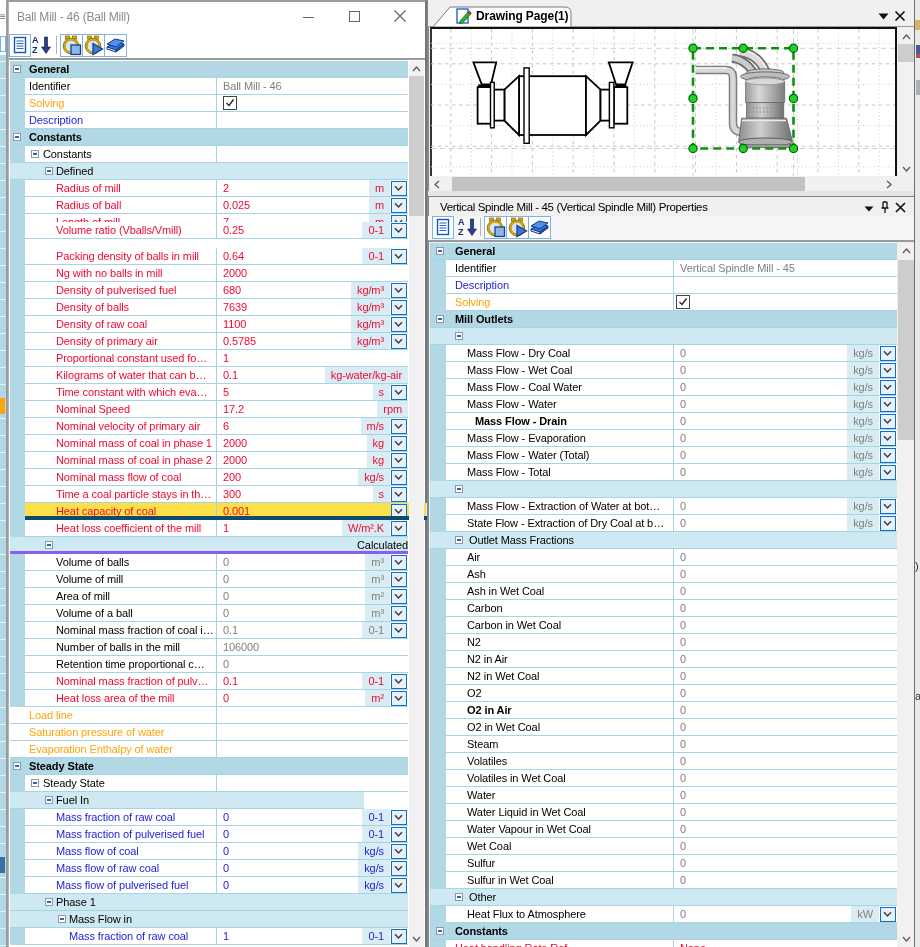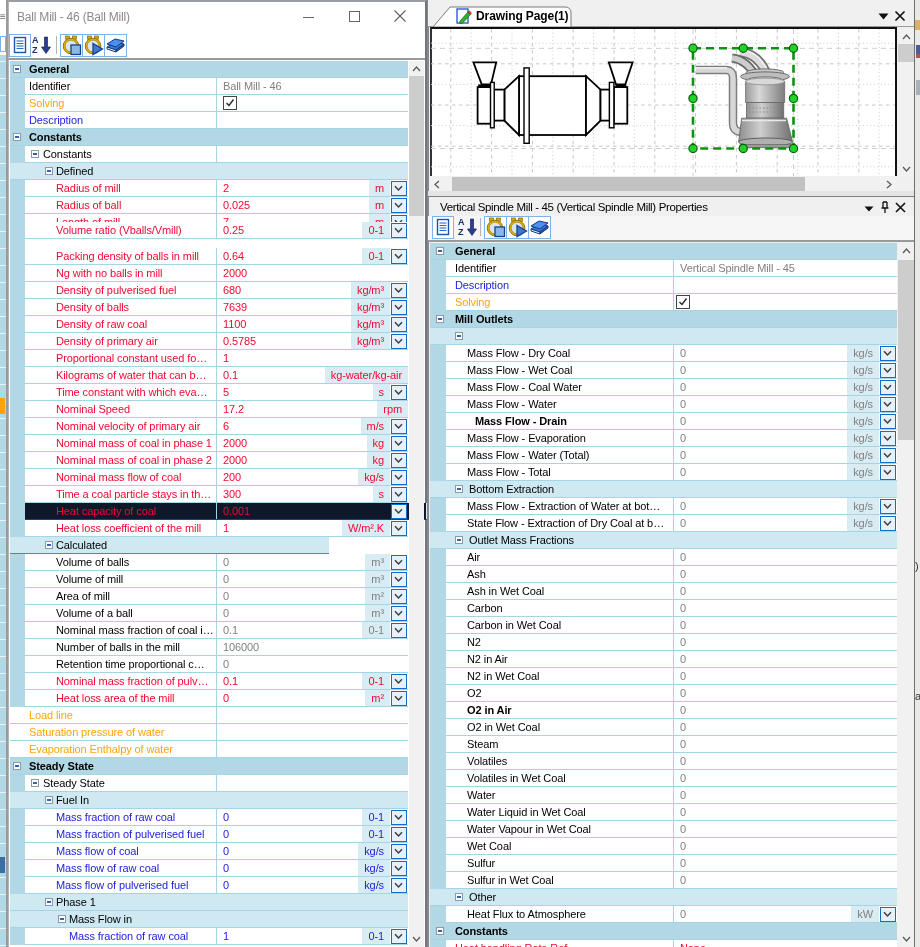--- a/index.html
+++ b/index.html
@@ -364,21 +364,21 @@
 <div class="abs" style="left:206px;top:0;width:1px;height:16px;background:#a5d5e4;"></div>
 <div class="nm" style="left:46px;width:160px;overflow:hidden;color:#ee0a33;font-weight:normal;">Time a coal particle stays in th…</div>
 <div class="val" style="left:213px;color:#ee0a33;">300</div>
 <div class="unit" style="right:18px;color:#ee0a33;">s</div>
 <div class="dd" style="left:381px;">
       <svg width="9" height="7" viewBox="0 0 9 7">
         <path d="M1 1.2 L4.5 5 L8 1.2" fill="none" stroke="#3f3f3f" stroke-width="1.5"></path>
       </svg>
     </div>
 </div>
-<div class="row" style="left:10px;top:503px;width:471px;background:#0f172a;border-bottom:1px solid #0c4a6e;">
+<div class="row" style="left:10px;top:503px;width:471px;background:#fde047;border-bottom:4px solid #0c4a6e;">
 <div class="abs" style="left:0;top:0;width:15px;height:16px;background:#b1d8e4;"></div>
 <div class="abs" style="left:206px;top:0;width:1px;height:16px;background:#a5d5e4;"></div>
 <div class="nm" style="left:46px;width:160px;overflow:hidden;color:#ee0a33;font-weight:normal;">Heat capacity of coal</div>
 <div class="val" style="left:213px;color:#ee0a33;">0.001</div>
 <div class="unit" style="right:18px;color:#ee0a33;">kJ/kg</div>
 <div class="dd" style="left:381px;">
       <svg width="9" height="7" viewBox="0 0 9 7">
         <path d="M1 1.2 L4.5 5 L8 1.2" fill="none" stroke="#3f3f3f" stroke-width="1.5"></path>
       </svg>
     </div>
@@ -388,21 +388,21 @@
 <div class="abs" style="left:206px;top:0;width:1px;height:16px;background:#a5d5e4;"></div>
 <div class="nm" style="left:46px;width:160px;overflow:hidden;color:#ee0a33;font-weight:normal;">Heat loss coefficient of the mill</div>
 <div class="val" style="left:213px;color:#ee0a33;">1</div>
 <div class="unit" style="right:18px;color:#ee0a33;">W/m².K</div>
 <div class="dd" style="left:381px;">
       <svg width="9" height="7" viewBox="0 0 9 7">
         <path d="M1 1.2 L4.5 5 L8 1.2" fill="none" stroke="#3f3f3f" stroke-width="1.5"></path>
       </svg>
     </div>
 </div>
-<div class="row" style="left:10px;top:537px;width:319px;background:#cfe9f2;border-bottom:1px solid #8b5cf6;">
+<div class="row" style="left:10px;top:537px;width:398px;background:#cfe9f2;border-bottom:3px solid #8b5cf6;text-align:right;">
 <div class="minus" style="left:35px;top:4px;"></div>
 <div class="nm" style="left:46px;width:352px;overflow:hidden;color:#000;font-weight:normal;">Calculated</div>
 </div>
 <div class="row" style="left:10px;top:554px;width:398px;background:#fff;border-bottom:1px solid #a5d5e4;">
 <div class="abs" style="left:0;top:0;width:15px;height:16px;background:#b1d8e4;"></div>
 <div class="abs" style="left:206px;top:0;width:1px;height:16px;background:#a5d5e4;"></div>
 <div class="nm" style="left:46px;width:160px;overflow:hidden;color:#000;font-weight:normal;">Volume of balls</div>
 <div class="val" style="left:213px;color:#808080;">0</div>
 <div class="unit" style="right:18px;color:#808080;">m³</div>
 <div class="dd" style="left:381px;">
@@ -510,21 +510,21 @@
 <div class="row" style="left:10px;top:758px;width:398px;background:#b1d8e4;border-bottom:1px solid #a5d5e4;">
 <div class="minus" style="left:3px;top:4px;"></div>
 <div class="nm" style="left:19px;width:379px;overflow:hidden;color:#000;font-weight:bold;">Steady State</div>
 </div>
 <div class="row" style="left:10px;top:775px;width:398px;background:#fff;border-bottom:1px solid #a5d5e4;">
 <div class="abs" style="left:0;top:0;width:15px;height:16px;background:#b1d8e4;"></div>
 <div class="abs" style="left:206px;top:0;width:1px;height:16px;background:#a5d5e4;"></div>
 <div class="minus" style="left:21px;top:4px;"></div>
 <div class="nm" style="left:33px;width:173px;overflow:hidden;color:#000;font-weight:normal;">Steady State</div>
 </div>
-<div class="row" style="left:10px;top:792px;width:398px;background:#cfe9f2;border-bottom:1px solid #a5d5e4;">
+<div class="row" style="left:10px;top:792px;width:354px;background:#cfe9f2;border-bottom:1px solid #a5d5e4;">
 <div class="minus" style="left:35px;top:4px;"></div>
 <div class="nm" style="left:46px;width:352px;overflow:hidden;color:#000;font-weight:normal;">Fuel In</div>
 </div>
 <div class="row" style="left:10px;top:809px;width:398px;background:#fff;border-bottom:1px solid #a5d5e4;">
 <div class="abs" style="left:0;top:0;width:15px;height:16px;background:#b1d8e4;"></div>
 <div class="abs" style="left:206px;top:0;width:1px;height:16px;background:#a5d5e4;"></div>
 <div class="nm" style="left:46px;width:160px;overflow:hidden;color:#2222dd;font-weight:normal;">Mass fraction of raw coal</div>
 <div class="val" style="left:213px;color:#2222dd;">0</div>
 <div class="unit" style="right:18px;color:#2222dd;">0-1</div>
 <div class="dd" style="left:381px;">
@@ -897,21 +897,20 @@
 <div class="val" style="left:250px;color:#808080;">0</div>
 <div class="unit" style="right:18px;color:#808080;">kg/s</div>
 <div class="dd" style="left:450px;">
       <svg width="9" height="7" viewBox="0 0 9 7">
         <path d="M1 1.2 L4.5 5 L8 1.2" fill="none" stroke="#3f3f3f" stroke-width="1.5"></path>
       </svg>
     </div>
 </div>
 <div class="row" style="left:430px;top:481px;width:467px;background:#cfe9f2;border-bottom:1px solid #a5d5e4;">
 <div class="minus" style="left:25px;top:4px;"></div>
-<div class="nm" style="left:39px;width:428px;overflow:hidden;color:#000;font-weight:normal;">Bottom Extraction</div>
 </div>
 <div class="row" style="left:430px;top:498px;width:467px;background:#fff;border-bottom:1px solid #a5d5e4;">
 <div class="abs" style="left:0;top:0;width:15px;height:16px;background:#b1d8e4;"></div>
 <div class="abs" style="left:243px;top:0;width:1px;height:16px;background:#a5d5e4;"></div>
 <div class="nm" style="left:37px;width:206px;overflow:hidden;color:#000;font-weight:normal;">Mass Flow - Extraction of Water at bot…</div>
 <div class="val" style="left:250px;color:#808080;">0</div>
 <div class="unit" style="right:18px;color:#808080;">kg/s</div>
 <div class="dd" style="left:450px;">
       <svg width="9" height="7" viewBox="0 0 9 7">
         <path d="M1 1.2 L4.5 5 L8 1.2" fill="none" stroke="#3f3f3f" stroke-width="1.5"></path>

